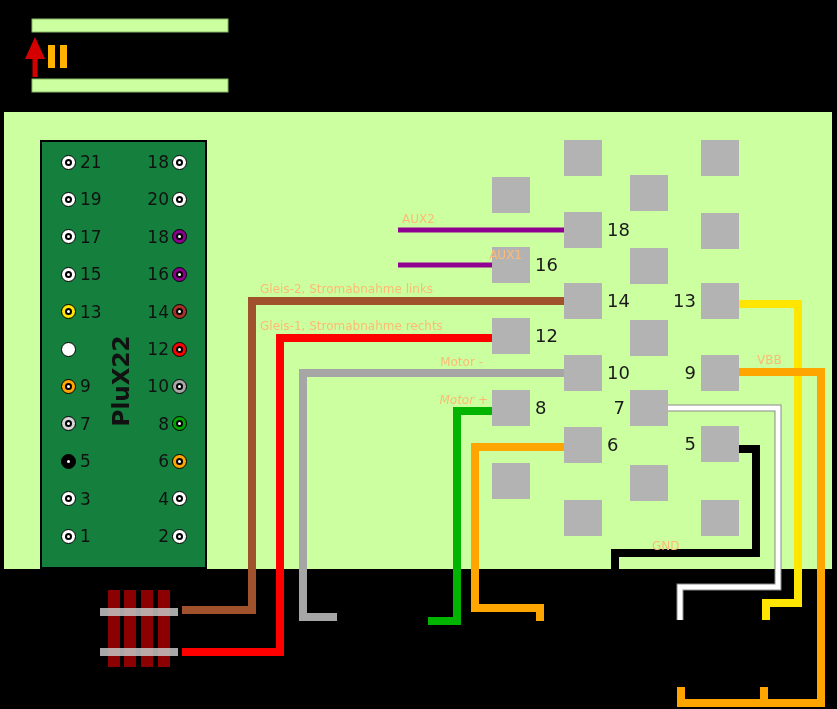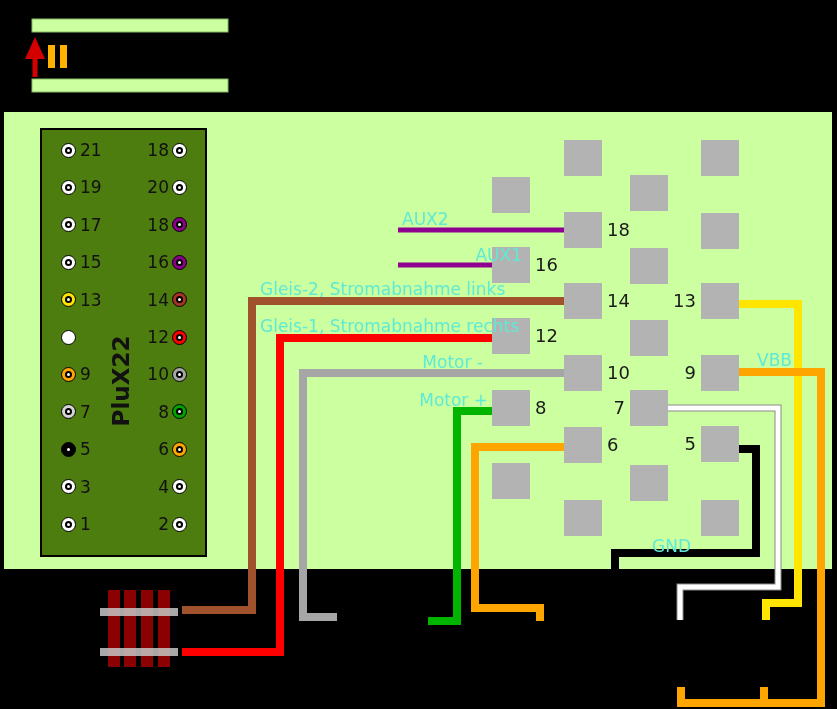--- a/index.html
+++ b/index.html
@@ -1,22 +1,22 @@
 <!DOCTYPE html>
 <html><head>
 <meta charset="utf-8">
 <style>
   html,body{margin:0;padding:0;background:#000;}
   #stage{position:relative;width:837px;height:709px;background:#000;overflow:hidden;
          font-family:"DejaVu Sans","Liberation Sans",sans-serif;color:#1a1a1a;}
   #art{position:absolute;left:0;top:0;}
-  .lbl{position:absolute;font-size:17px;line-height:20px;white-space:nowrap;color:#5eead4;}
+  .lbl{position:absolute;font-size:12px;line-height:20px;white-space:nowrap;color:#fdba74;}
   .pad-num{position:absolute;font-size:18px;line-height:24px;color:#1a1a1a;}
-  #pinbox{position:absolute;left:40px;top:128px;width:167px;height:429px;
-          background:#4d7c0f;border:2px solid #000;box-sizing:border-box;}
+  #pinbox{position:absolute;left:40px;top:140px;width:167px;height:429px;
+          background:#15803d;border:2px solid #000;box-sizing:border-box;}
   .pin{position:absolute;width:15px;height:15px;border:1.6px solid #000;border-radius:50%;
        box-sizing:border-box;}
   .pin-dot{position:absolute;left:50%;top:50%;width:7px;height:7px;margin:-3.5px 0 0 -3.5px;
        background:#000;border-radius:50%;}
   .pin-hole{position:absolute;left:50%;top:50%;width:3px;height:3px;margin:-1.5px 0 0 -1.5px;
        background:#fff;border-radius:50%;}
   .pin-num{position:absolute;font-size:17px;line-height:22px;color:#111;}
   #plux-title{position:absolute;left:61px;top:368px;width:120px;height:26px;
        text-align:center;font-size:23px;font-weight:bold;transform:rotate(-90deg);color:#111;}
 </style>
@@ -238,17 +238,17 @@
       <div class="pad-num" style="top: 433px; width: 40px; left: 607px;">6</div>
       <div class="pad-num" style="top: 396px; width: 40px; left: 585px; text-align: right;">7</div>
       <div class="pad-num" style="top: 289px; width: 40px; left: 656px; text-align: right;">13</div>
       <div class="pad-num" style="top: 361px; width: 40px; left: 656px; text-align: right;">9</div>
       <div class="pad-num" style="top: 432px; width: 40px; left: 656px; text-align: right;">5</div>
       <div class="lbl" style="left: 402px; top: 209px; width: 120px; text-align: left;">AUX2</div>
       <div class="lbl" style="left: 402px; top: 245px; width: 120px; text-align: right;">AUX1</div>
       <div class="lbl" style="left: 260px; top: 279px; width: 240px; text-align: left;">Gleis-2, Stromabnahme links</div>
       <div class="lbl" style="left: 260px; top: 316px; width: 240px; text-align: left;">Gleis-1, Stromabnahme rechts</div>
       <div class="lbl" style="left: 409px; top: 352px; width: 74px; text-align: right;">Motor -</div>
-      <div class="lbl" style="left: 409px; top: 390px; width: 79px; text-align: right;">Motor +</div>
+      <div class="lbl" style="left: 409px; top: 390px; width: 79px; text-align: right; font-style: italic;">Motor +</div>
       <div class="lbl" style="left: 745px; top: 350px; width: 80px; text-align: left; margin-left: 12px;">VBB</div>
       <div class="lbl" style="left: 632px; top: 536px; width: 80px; text-align: left; margin-left: 20px;">GND</div>
     </div>
 </div>
 
 </body></html>

